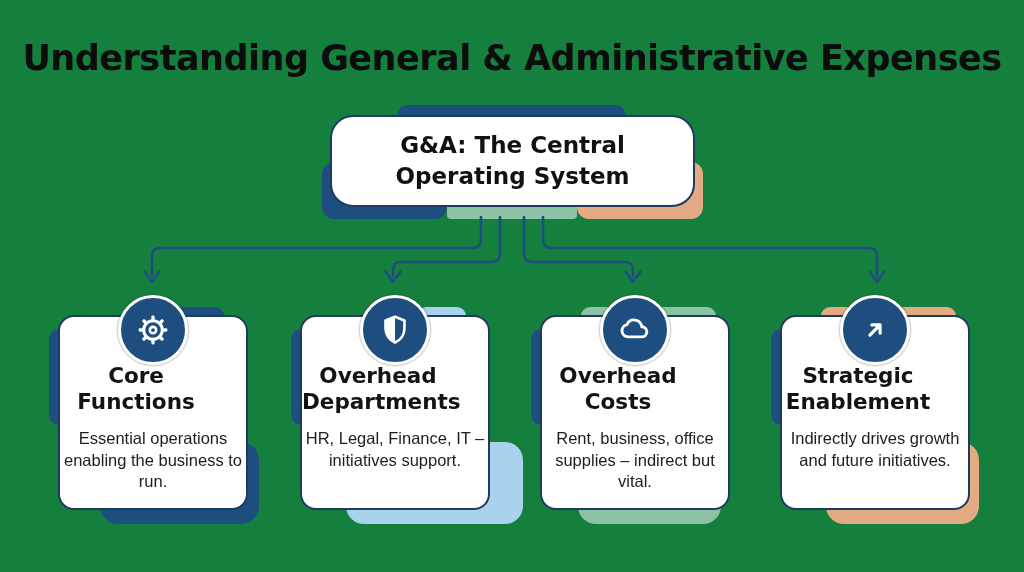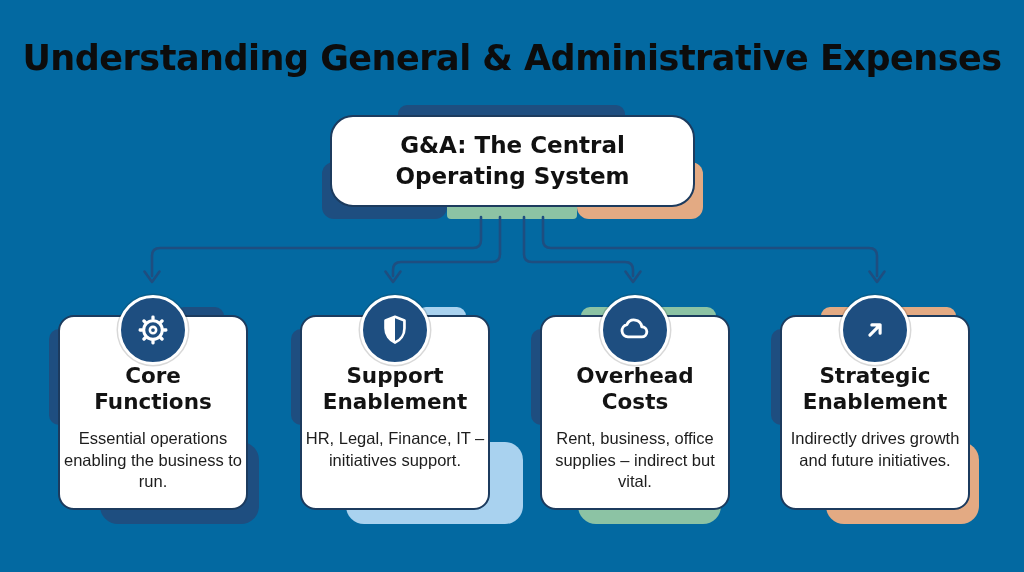--- a/index.html
+++ b/index.html
@@ -1,17 +1,17 @@
 <!DOCTYPE html>
 <html><head>
 <meta charset="utf-8">
 <style>
   html,body{margin:0;padding:0;background:#ffffff;}
   .canvas{
-    position:relative;width:1024px;height:572px;background:#0369a1;overflow:hidden;
+    position:relative;width:1024px;height:572px;background:#15803d;overflow:hidden;
     font-family:"DejaVu Sans","Liberation Sans",sans-serif;
   }
   
   .title{
     position:absolute;top:38px;left:0;width:1024px;text-align:center;
     font-size:35px;font-weight:800;letter-spacing:-0.5px;color:#0c0c0c;margin:0;
   }
   
   .central{position:absolute;left:330px;top:115px;width:365px;height:92px;}
   .central .tab{
@@ -38,21 +38,21 @@
   .c3 .accent-top,.c4 .accent-top{right:14px;width:135px;}
   .card .accent-bottom{bottom:-14px;height:82px;border-radius:18px;}
   .c1 .accent-bottom{left:42px;right:-11px;}
   .c2 .accent-bottom{left:46px;right:-33px;}
   .c3 .accent-bottom{left:38px;right:9px;}
   .c4 .accent-bottom{left:46px;right:-9px;}
   .card .accent-left{left:-9px;top:14px;width:38px;height:96px;border-radius:10px;background:#1E4E80;}
   .card .face{
     position:absolute;inset:0;z-index:1;background:#ffffff;
     border:2.5px solid #1C3B5E;border-radius:16px;
-    display:flex;flex-direction:column;align-items:center;
+    display:flex;flex-direction:column;align-items:flex-start;
     padding-top:46px;box-sizing:border-box;text-align:center;
   }
   .icon-circle{
     position:absolute;left:50%;transform:translateX(-50%);top:-22px;
     width:64px;height:64px;border-radius:50%;background:#1E4E80;
     border:3px solid #ffffff;box-shadow:0 0 0 1.5px rgba(40,40,40,0.18);
     display:flex;align-items:center;justify-content:center;z-index:2;
   }
   .icon-circle svg{width:36px;height:36px;}
   .card h2{
@@ -123,21 +123,21 @@
     <div class="accent accent-top"></div>
     <div class="accent accent-bottom"></div>
     <div class="accent-left accent" style="background:#1E4E80;"></div>
     <div class="face">
       <div class="icon-circle">
         <svg viewBox="0 0 24 24">
           <path d="M12 3.2 L18.3 5.6 V10.8 C18.3 15.3 15.6 18.9 12 20.4 C8.4 18.9 5.7 15.3 5.7 10.8 V5.6 Z" fill="none" stroke="#fff" stroke-width="1.8" stroke-linejoin="round"></path>
           <path d="M12 3.2 L5.7 5.6 V10.8 C5.7 15.3 8.4 18.9 12 20.4 Z" fill="#fff"></path>
         </svg>
       </div>
-      <h2>Support Enablement</h2>
+      <h2>Overhead Departments</h2>
       <p>HR, Legal, Finance, IT – initiatives support.</p>
     </div>
   </div>
 
   <div class="card c3" style="left: 540px; --accent: #8CC3A4;">
     <div class="accent accent-top"></div>
     <div class="accent accent-bottom"></div>
     <div class="accent-left accent" style="background:#1E4E80;"></div>
     <div class="face">
       <div class="icon-circle">

